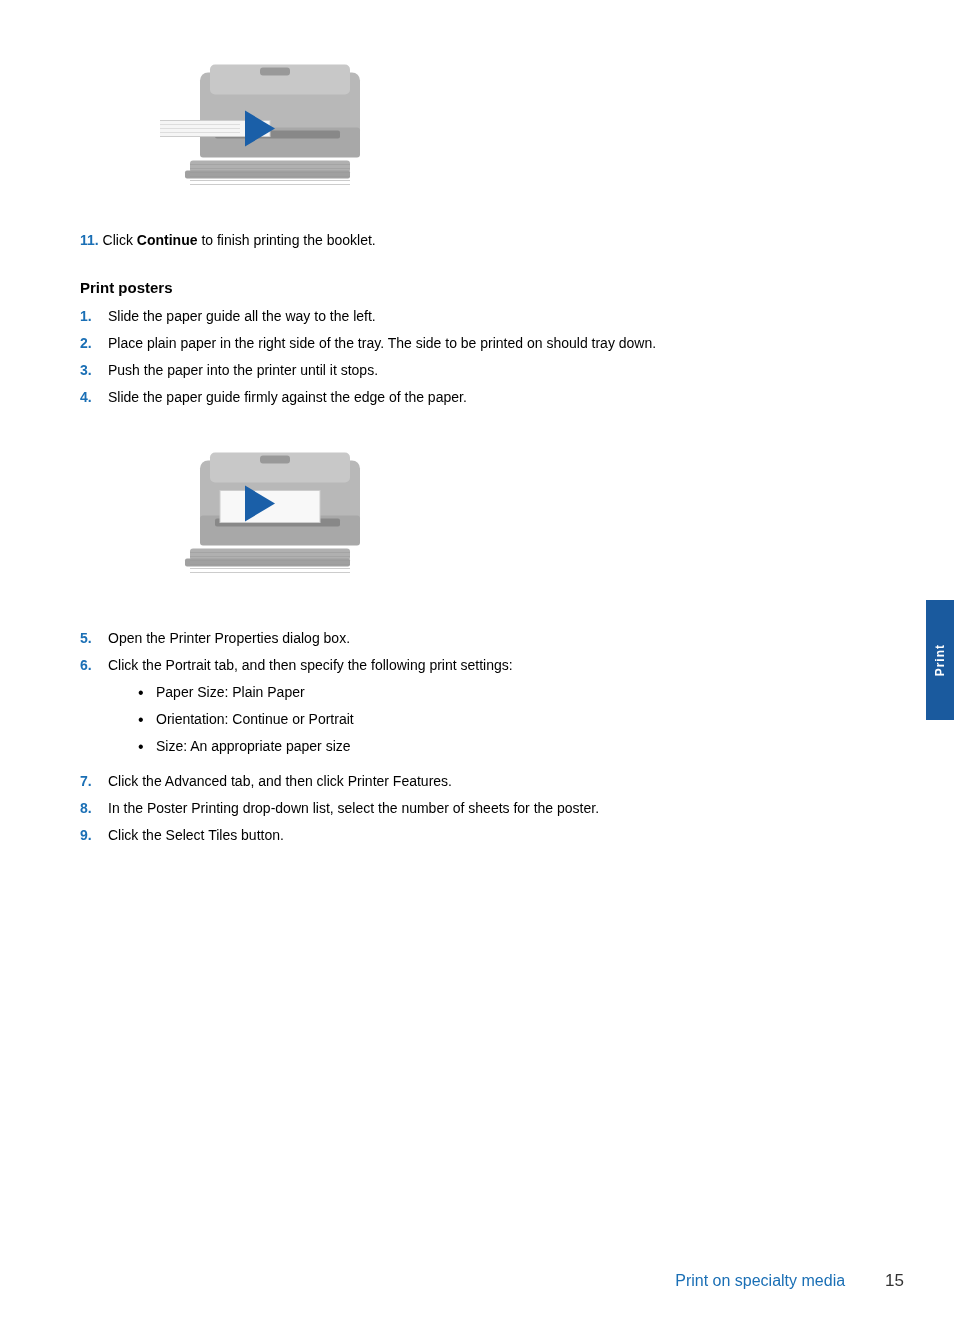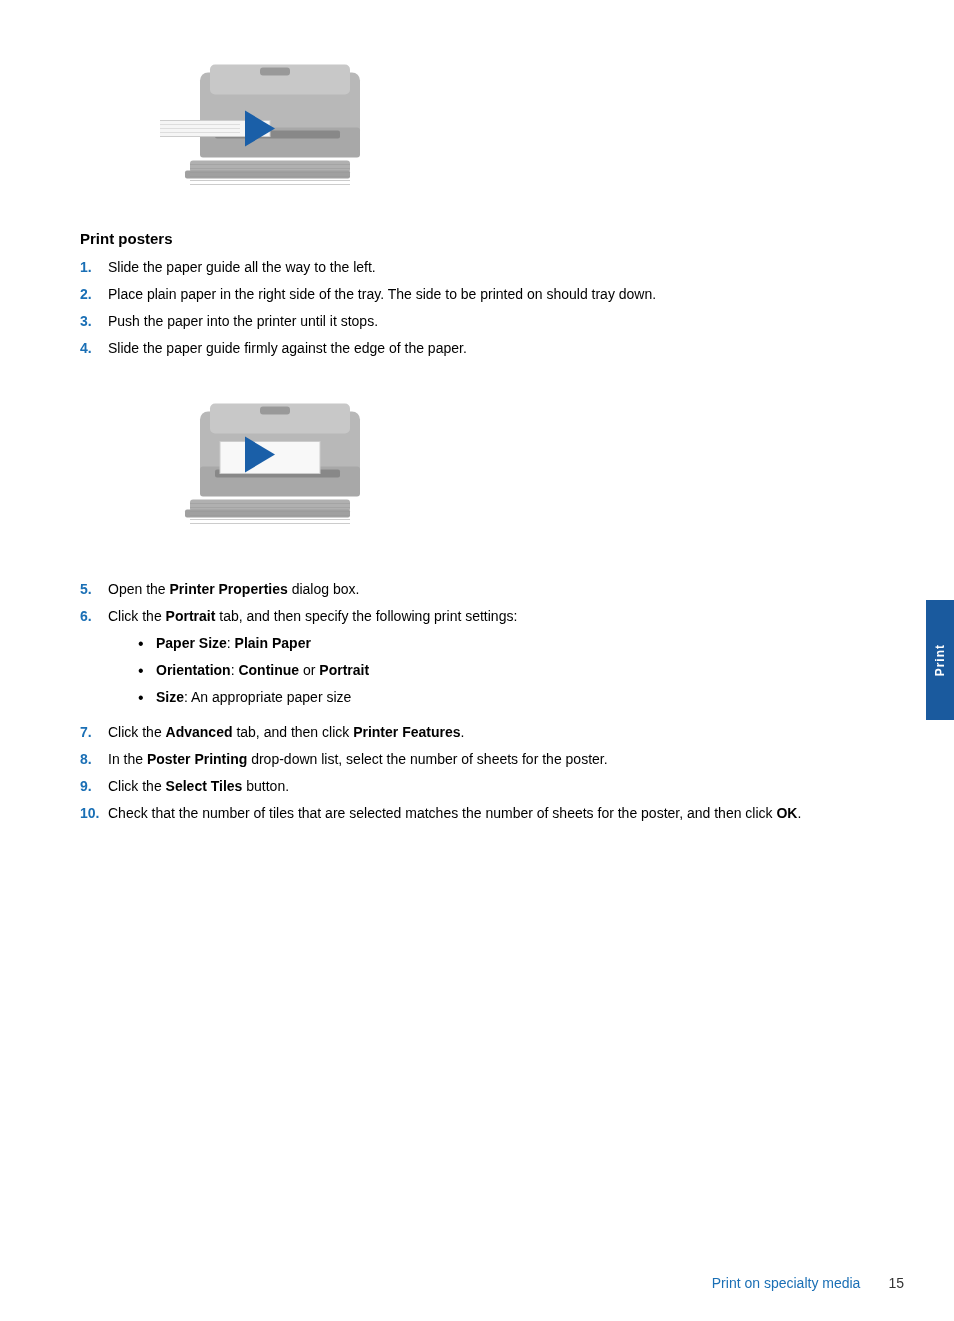--- a/index.html
+++ b/index.html
@@ -55,21 +55,21 @@
     .step-num {
       color: #1a6fb5;
       font-weight: bold;
       min-width: 28px;
       flex-shrink: 0;
     }
     .step-text {
       flex: 1;
     }
     .step-text b {
-      font-weight: bold;
+      font-weight: normal;
     }
     .printer-image-container2 {
       display: flex;
       justify-content: flex-start;
       margin-left: 80px;
       margin-bottom: 40px;
       margin-top: 10px;
     }
     .bullet-list {
       list-style: none;
@@ -112,26 +112,26 @@
       bottom: 30px;
       left: 0;
       right: 0;
       display: flex;
       justify-content: flex-end;
       align-items: center;
       padding-right: 50px;
     }
     .footer-link {
       color: #1a6fb5;
-      font-size: 14px;
+      font-size: 16px;
       text-decoration: none;
-      margin-right: 28px;
+      margin-right: 40px;
     }
     .footer-page {
-      font-size: 14px;
+      font-size: 17px;
       color: #333;
     }
   </style>
 </head>
 <body>
 
 <div class="page-content">
 
   <div class="printer-image-container">
     <svg class="printer-svg" viewBox="0 0 220 155" xmlns="http://www.w3.org/2000/svg">
@@ -159,20 +159,26 @@
 
       <line x1="30" y1="122" x2="190" y2="122" stroke="#999" stroke-width="0.5"></line>
       <line x1="30" y1="126" x2="190" y2="126" stroke="#999" stroke-width="0.5"></line>
       <line x1="30" y1="130" x2="190" y2="130" stroke="#999" stroke-width="0.5"></line>
       <line x1="30" y1="134" x2="190" y2="134" stroke="#999" stroke-width="0.5"></line>
       <line x1="30" y1="138" x2="190" y2="138" stroke="#999" stroke-width="0.5"></line>
       <line x1="30" y1="142" x2="190" y2="142" stroke="#999" stroke-width="0.5"></line>
     </svg>
   </div>
 
+  <div class="step-11">
+    <span class="step-number-blue">11.</span>
+    <span> Click </span>
+    <strong>Continue</strong>
+    <span> to finish printing the booklet.</span>
+  </div>
 
   <div>
     <div class="section-heading">Print posters</div>
 
     <ul class="steps-list">
       <li>
         <span class="step-num">1.</span>
         <span class="step-text">Slide the paper guide all the way to the left.</span>
       </li>
       <li>
@@ -249,24 +255,20 @@
       <span class="step-text">Click the <b>Advanced</b> tab, and then click <b>Printer Features</b>.</span>
     </li>
     <li>
       <span class="step-num">8.</span>
       <span class="step-text">In the <b>Poster Printing</b> drop-down list, select the number of sheets for the poster.</span>
     </li>
     <li>
       <span class="step-num">9.</span>
       <span class="step-text">Click the <b>Select Tiles</b> button.</span>
     </li>
-    <li>
-      <span class="step-num">10.</span>
-      <span class="step-text">Check that the number of tiles that are selected matches the number of sheets for the poster, and then click <b>OK</b>.</span>
-    </li>
   </ul>
 
 </div>
 
 <div class="sidebar-tab">
   <span class="sidebar-tab-text">Print</span>
 </div>
 
 <div class="footer">
   <a class="footer-link" href="#">Print on specialty media</a>

